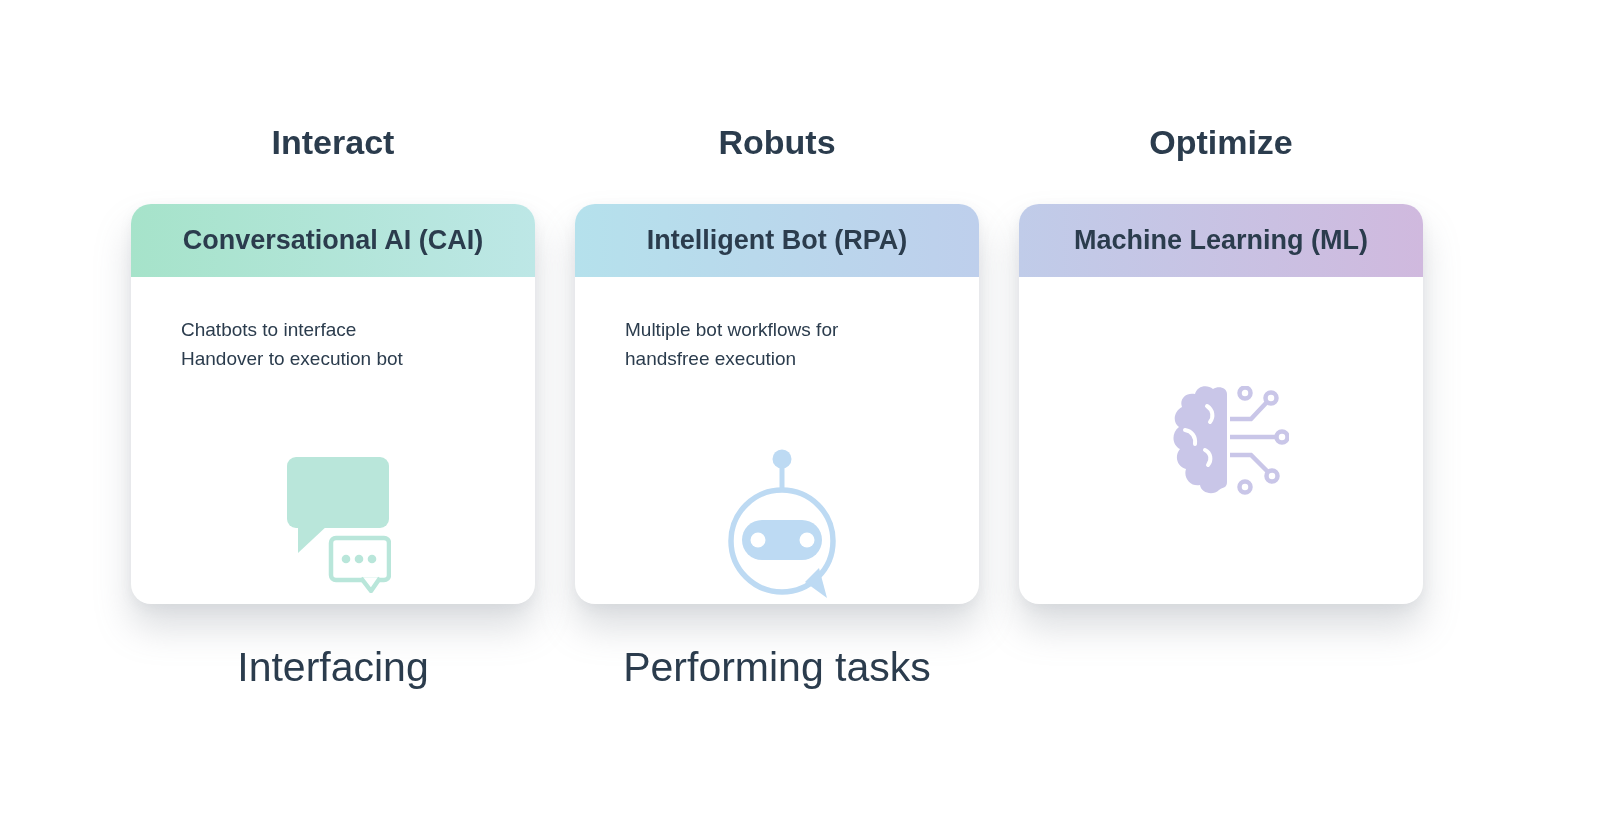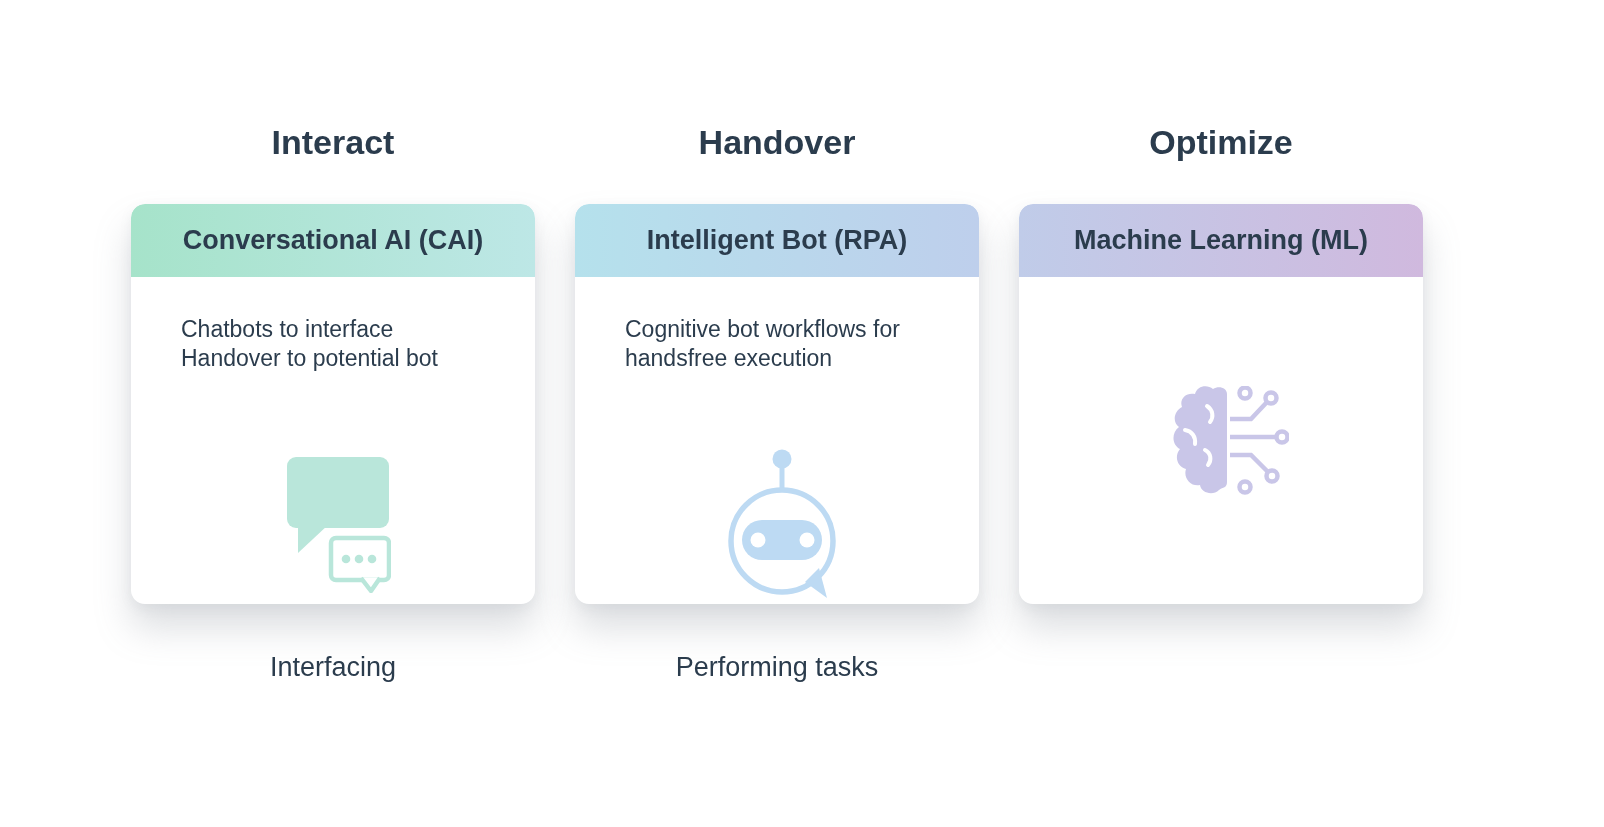--- a/index.html
+++ b/index.html
@@ -19,89 +19,89 @@
   .stage-title {
     text-align: center;
     font-size: 34px; font-weight: 700;
     line-height: 44px;
     color: var(--text, #2b3c4d);
     margin-bottom: 40px;
   }
   .card {
     height: 400px;
     background: #ffffff;
-    border-radius: 14px;
+    border-radius: 20px;
     box-shadow: 0 24px 36px rgba(130,136,148,0.28), 0 4px 12px rgba(130,136,148,0.10);
     display: flex; flex-direction: column;
     overflow: hidden;
   }
   .card-header {
     height: 73px;
     display: flex; align-items: center; justify-content: center;
     font-size: 27px; font-weight: 700;
     color: var(--text, #2b3c4d);
     border-radius: 14px 14px 0 0;
   }
   .card-header.cai { background: linear-gradient(to right, var(--cai-start,#a6e3ca), var(--cai-end,#bde7e6)); }
   .card-header.rpa { background: linear-gradient(to right, var(--rpa-start,#b5e1ec), var(--rpa-end,#becfec)); text-align: right; }
   .card-header.ml  { background: linear-gradient(to right, var(--ml-start,#c0cce9),  var(--ml-end,#d0b9de)); }
   .card-body {
     padding: 38px 40px 0 50px;
-    font-size: 23px;
+    font-size: 19px;
     line-height: 29px;
     height: 168px;
   }
   .icon-wrap {
     flex: 1;
     display: flex; align-items: center; justify-content: center;
   }
   .caption {
     text-align: center;
-    font-size: 27px; font-weight: 400;
+    font-size: 41px; font-weight: 400;
     line-height: 42px;
     margin-top: 42px;
     color: var(--text, #2b3c4d);
   }
   svg { display: block; }
 </style>
 </head>
 <body>
 
 <div class="canvas">
   <div class="row">
 
     <div class="col">
       <div class="stage-title">Interact</div>
       <div class="card">
         <div class="card-header cai">Conversational AI (CAI)</div>
         <div class="card-body">
           <div>Chatbots to interface</div>
-          <div>Handover to potential bot</div>
+          <div>Handover to execution bot</div>
         </div>
         <div class="icon-wrap">
           <svg width="104" height="136" viewBox="0 0 104 136" style="margin-left:12px">
             <rect x="0" y="0" width="102" height="71" rx="9" style="fill:var(--chat-icon)"></rect>
             <path d="M11 68 L11 96 L41 68 Z" style="fill:var(--chat-icon)"></path>
             <rect x="44" y="81" width="58" height="42" rx="5" style="fill:#ffffff;stroke:var(--chat-icon);stroke-width:4.5"></rect>
             <circle cx="59" cy="102" r="4.3" style="fill:var(--chat-icon)"></circle>
             <circle cx="72" cy="102" r="4.3" style="fill:var(--chat-icon)"></circle>
             <circle cx="85" cy="102" r="4.3" style="fill:var(--chat-icon)"></circle>
             <path d="M74 121 L84 134 L93 121" style="fill:#ffffff;stroke:var(--chat-icon);stroke-width:4.5;stroke-linejoin:round"></path>
           </svg>
         </div>
       </div>
       <div class="caption">Interfacing</div>
     </div>
 
     <div class="col">
-      <div class="stage-title">Handover</div>
+      <div class="stage-title">Robuts</div>
       <div class="card">
         <div class="card-header rpa">Intelligent Bot (RPA)</div>
         <div class="card-body">
-          <div>Cognitive bot workflows for</div>
+          <div>Multiple bot workflows for</div>
           <div>handsfree execution</div>
         </div>
         <div class="icon-wrap">
           <svg width="120" height="152" viewBox="0 0 120 152" style="margin-left:16px">
             <circle cx="57" cy="10" r="9.5" style="fill:var(--robot-icon)"></circle>
             <line x1="57" y1="19" x2="57" y2="40" style="stroke:var(--robot-icon);stroke-width:5"></line>
             <circle cx="57" cy="92" r="51" style="fill:none;stroke:var(--robot-icon);stroke-width:5.5"></circle>
             <path d="M80 133 L102 149 L94 119 Z" style="fill:var(--robot-icon)"></path>
             <rect x="17" y="71" width="80" height="40" rx="20" style="fill:var(--robot-icon)"></rect>
             <circle cx="33" cy="91" r="7.5" style="fill:#ffffff"></circle>

